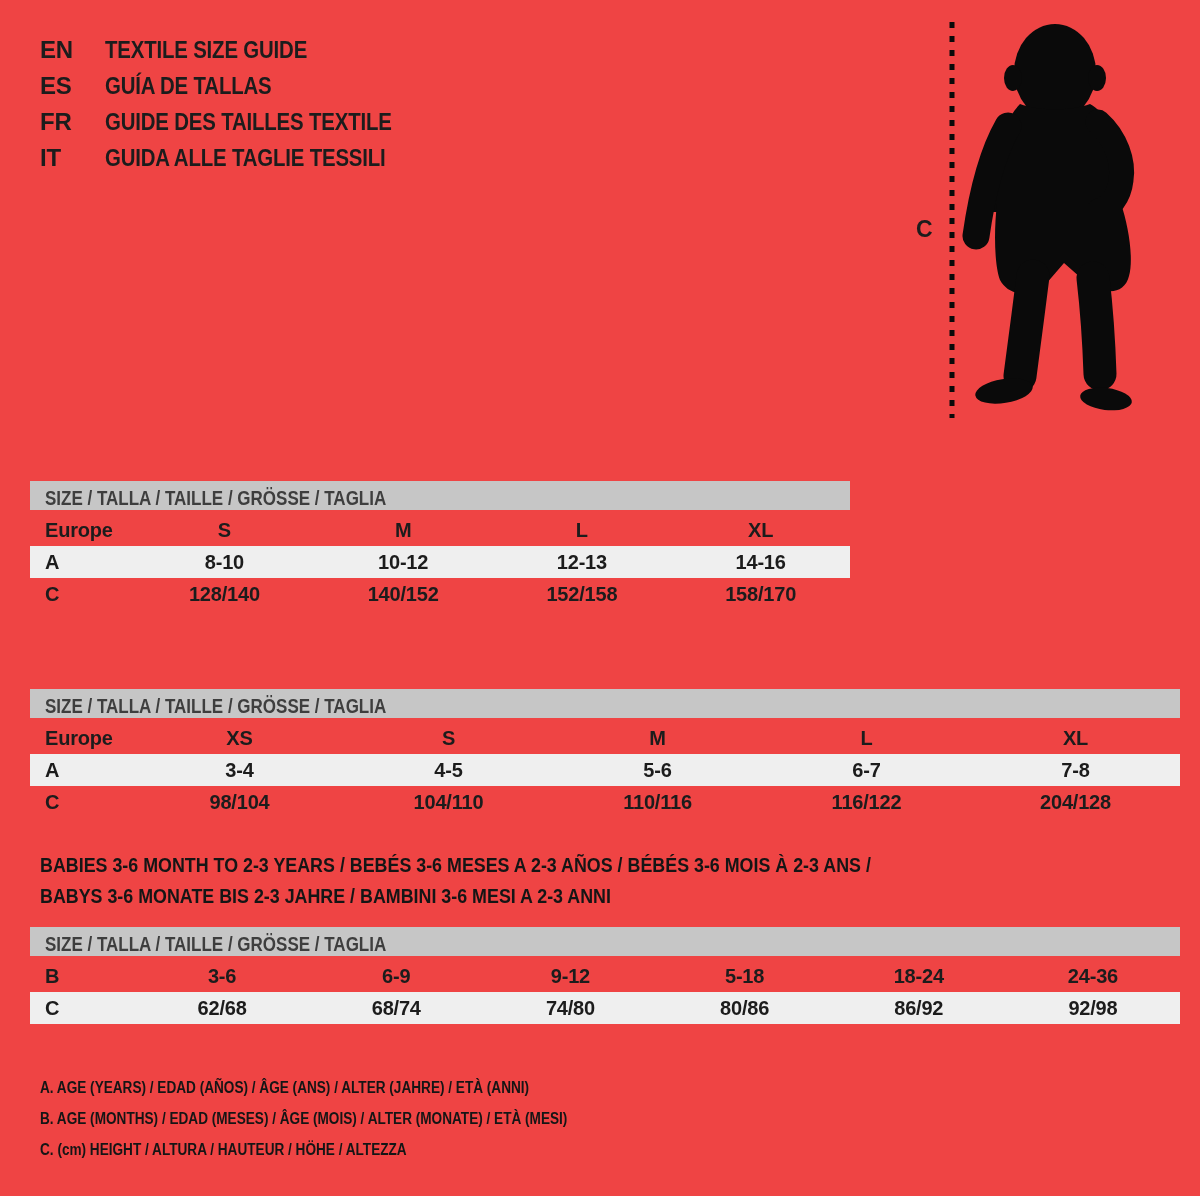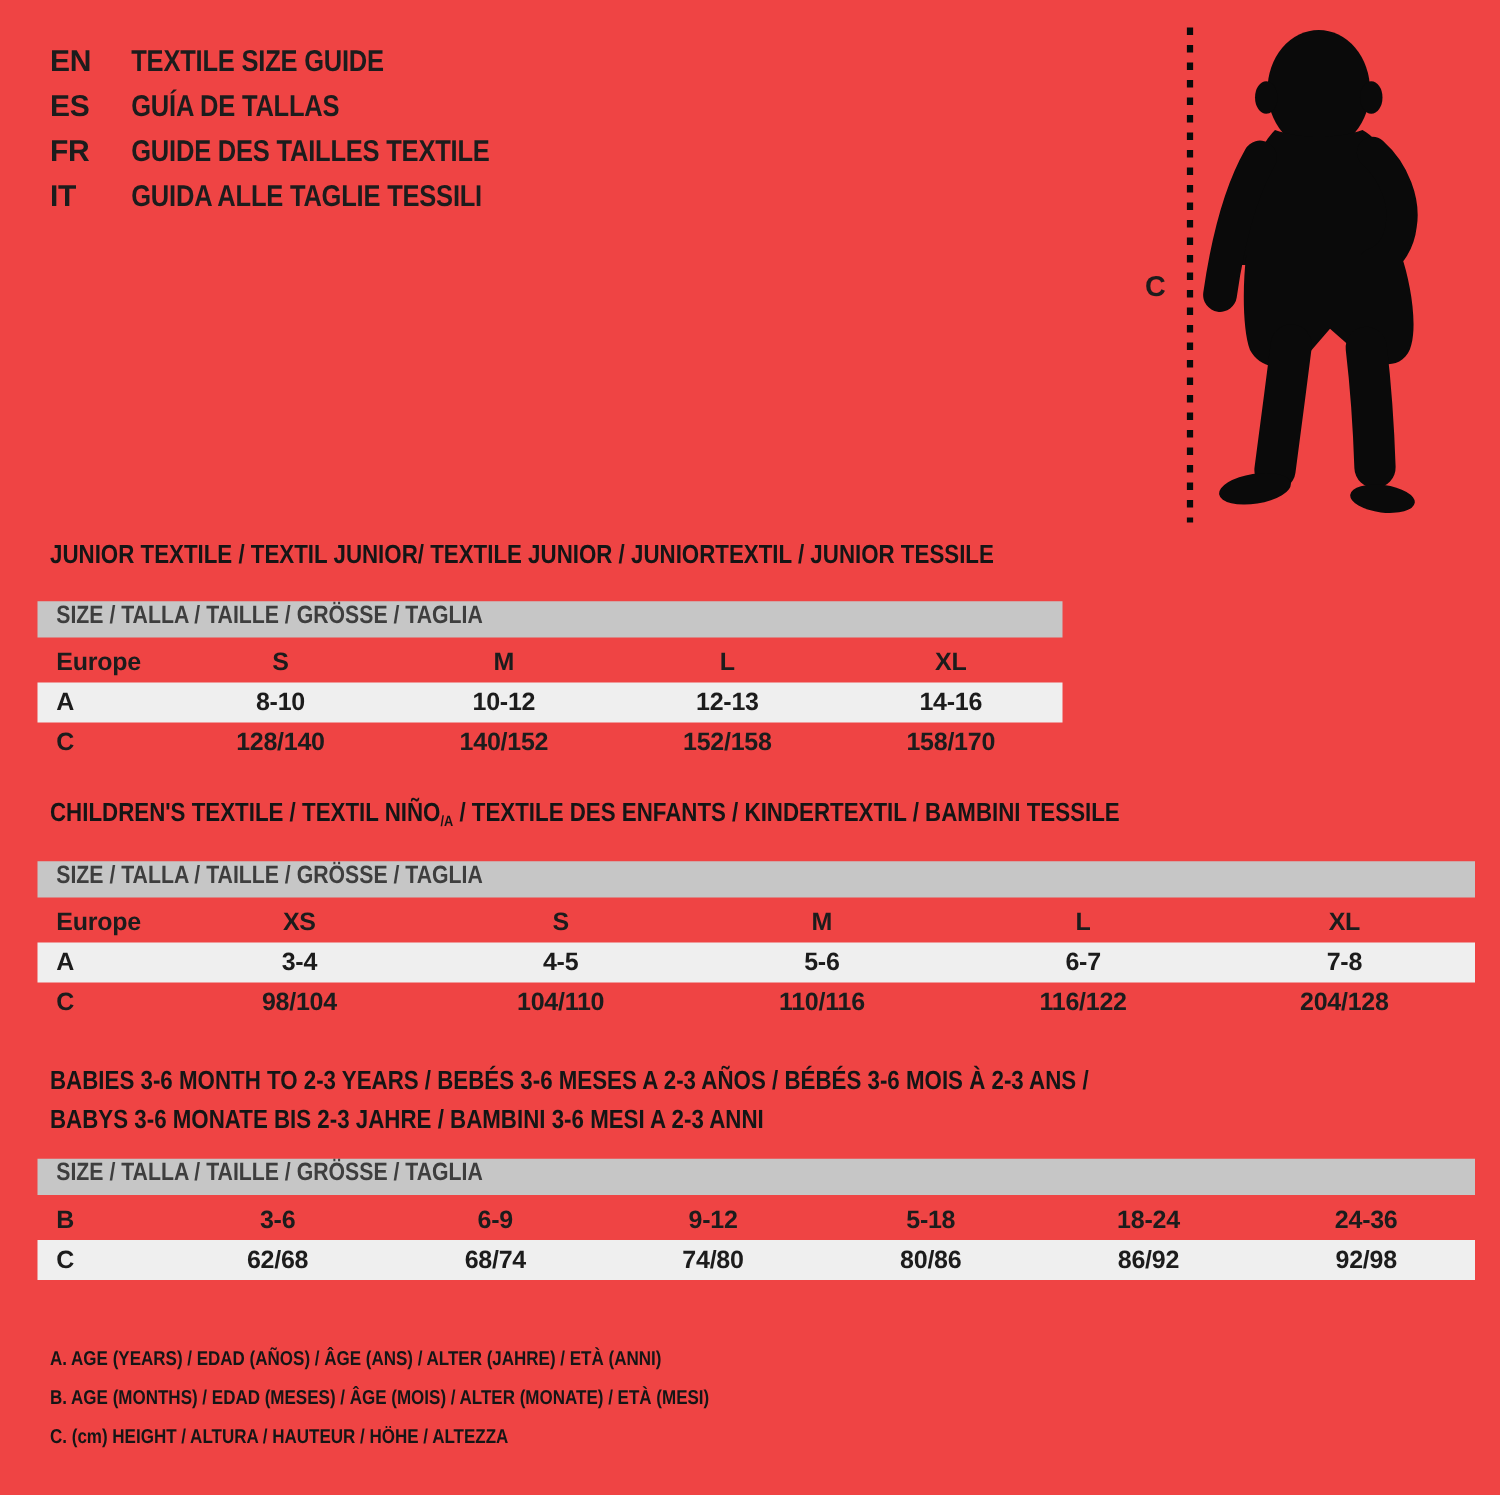--- a/index.html
+++ b/index.html
@@ -16,21 +16,21 @@
   .lang-code{width:65px;flex:0 0 65px;}
   
   .fig-svg{position:absolute;left:900px;top:14px;}
   .c-label{position:absolute;left:916px;top:216px;font-size:23px;}
   
   .sec-heading{position:absolute;left:40px;font-size:21px;color:#151515;}
   .sec-heading .sub{font-size:12px;vertical-align:-4px;}
   .babies-heading{line-height:31px;}
   
   .sizetable{position:absolute;left:30px;}
-  .bar{height:29px;background:#c6c6c6;display:flex;align-items:flex-start;padding-left:15px;color:#3e3e3e;font-size:20px;}
+  .bar{height:29px;background:#c6c6c6;display:flex;align-items:flex-end;padding-left:15px;color:#3e3e3e;font-size:20px;}
   .rows{margin-top:4px;}
   .trow{display:flex;height:32px;align-items:center;font-size:20px;letter-spacing:-0.2px;}
   .trow.alt{background:#efefef;}
   .lbl{flex:0 0 105px;width:105px;padding-left:15px;box-sizing:border-box;text-align:left;}
   .c{flex:1;text-align:center;}
   
   .footnotes{position:absolute;left:40px;top:1072px;line-height:31px;font-size:16px;color:#151515;}
 </style>
 </head>
 <body>
@@ -69,23 +69,20 @@
       <path d="M198,108 C216,124 224,148 221,166 C219,183 210,193 199,197" fill="none" stroke="#0a0a0a" stroke-width="25" stroke-linecap="round"></path>
       <path d="M97,190 L221,190 C228,210 234,244 229,262 C226,275 214,280 203,276 L189,271 L164,249 L139,278 C126,282 108,281 100,266 C94,250 94,214 97,190 Z"></path>
       <path d="M133,262 C129,295 124,330 120,362" fill="none" stroke="#0a0a0a" stroke-width="33" stroke-linecap="round"></path>
       <path d="M193,264 C197,298 199,330 200,360" fill="none" stroke="#0a0a0a" stroke-width="33" stroke-linecap="round"></path>
       <ellipse cx="104" cy="377" rx="29" ry="12" transform="rotate(-9 104 377)"></ellipse>
       <ellipse cx="206" cy="385" rx="26" ry="11" transform="rotate(7 206 385)"></ellipse>
     </g>
   </svg>
   <div class="c-label">C</div>
 
-  <div class="sec-heading" style="top:432px;">
-    <span class="cond">JUNIOR TEXTILE / TEXTIL JUNIOR/ TEXTILE JUNIOR / JUNIORTEXTIL / JUNIOR TESSILE</span>
-  </div>
   <div class="sizetable" style="top:481px;width:820px;">
     <div class="bar">
       <span class="cond">SIZE / TALLA / TAILLE / GRÖSSE / TAGLIA</span>
     </div>
     <div class="rows">
       <div class="trow">
         <span class="lbl">Europe</span>
         <span class="c">S</span>
         <span class="c">M</span>
         <span class="c">L</span>
@@ -101,23 +98,20 @@
       <div class="trow">
         <span class="lbl">C</span>
         <span class="c">128/140</span>
         <span class="c">140/152</span>
         <span class="c">152/158</span>
         <span class="c">158/170</span>
       </div>
     </div>
   </div>
 
-  <div class="sec-heading" style="top:639px;">
-    <span class="cond"><span>CHILDREN'S TEXTILE / TEXTIL NIÑO</span><span class="sub">/A</span><span> / TEXTILE DES ENFANTS / KINDERTEXTIL / BAMBINI TESSILE</span></span>
-  </div>
   <div class="sizetable" style="top:689px;width:1150px;">
     <div class="bar">
       <span class="cond">SIZE / TALLA / TAILLE / GRÖSSE / TAGLIA</span>
     </div>
     <div class="rows">
       <div class="trow">
         <span class="lbl">Europe</span>
         <span class="c">XS</span>
         <span class="c">S</span>
         <span class="c">M</span>

